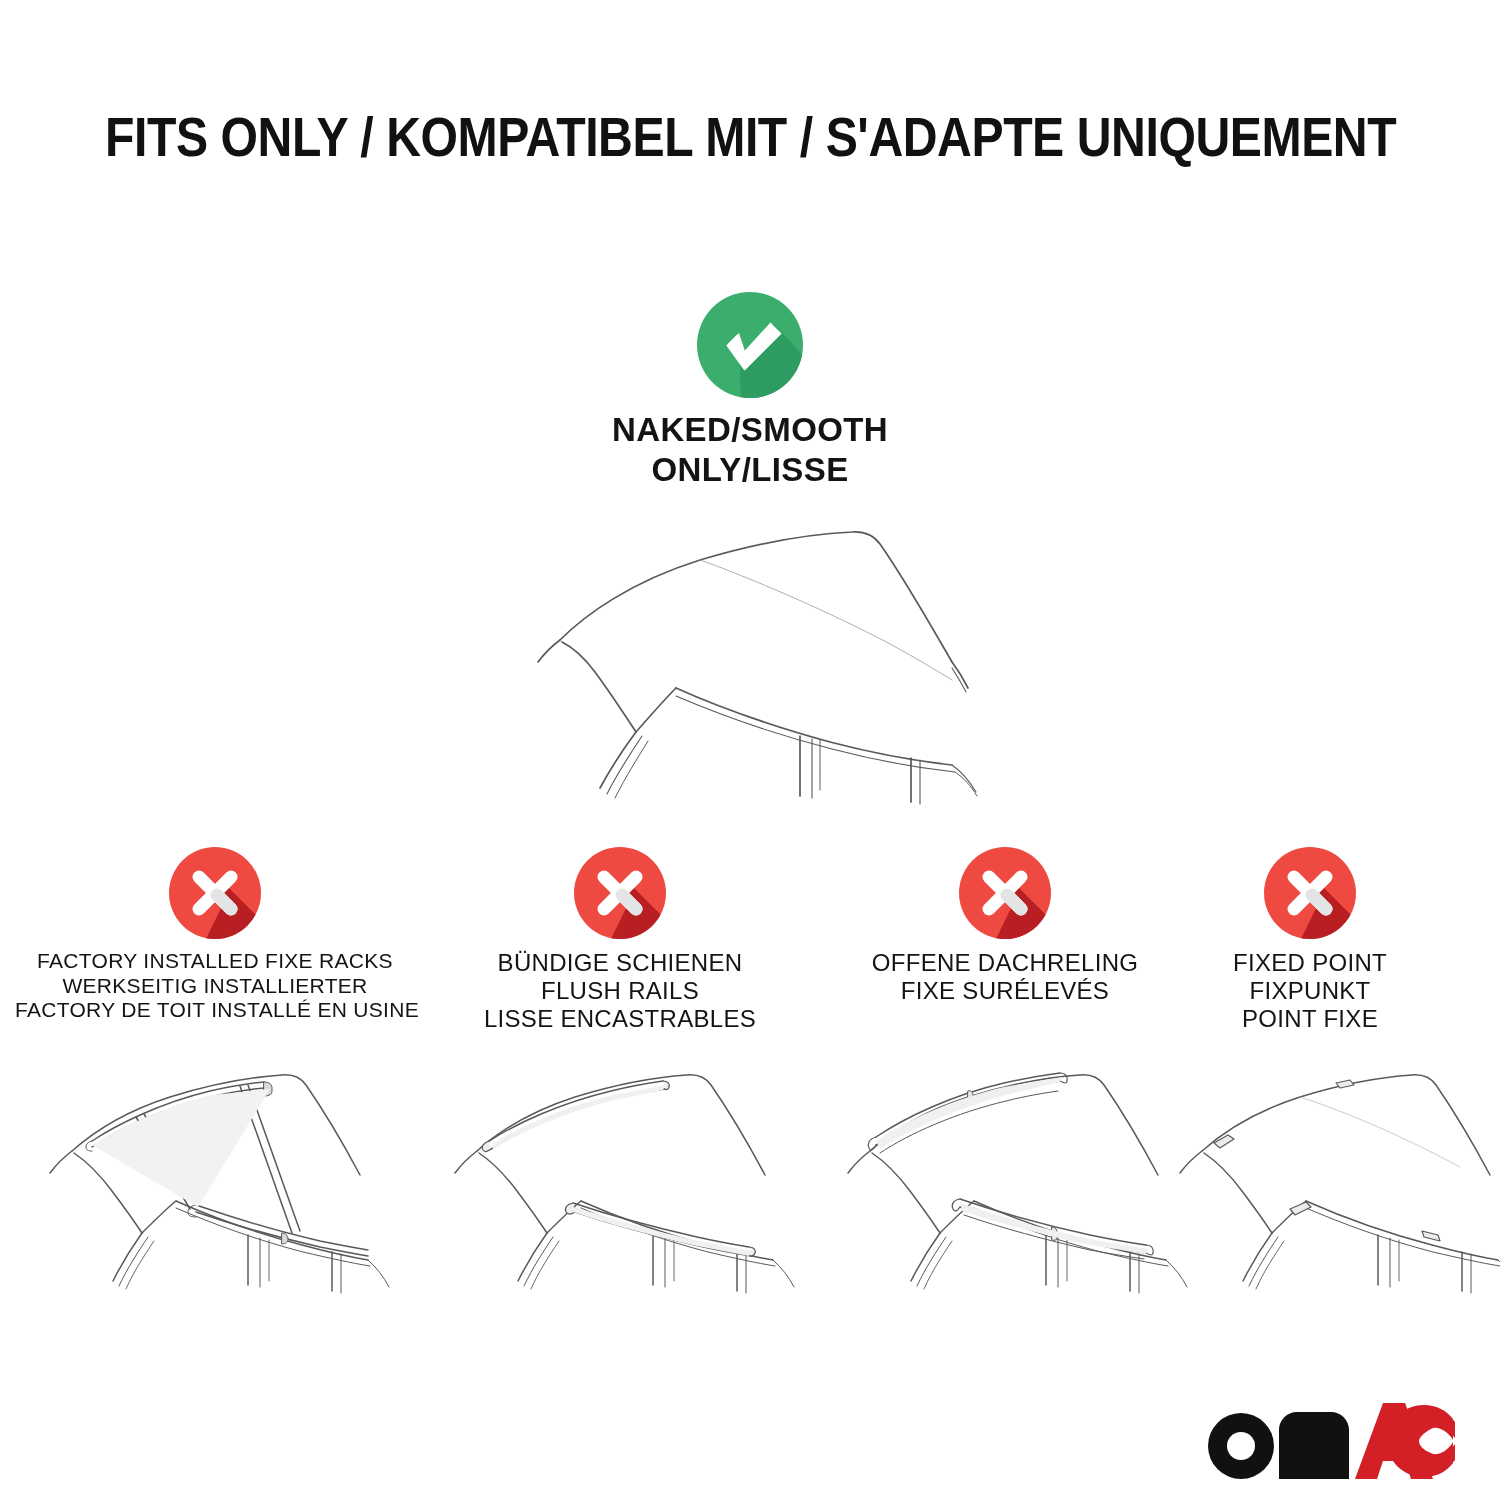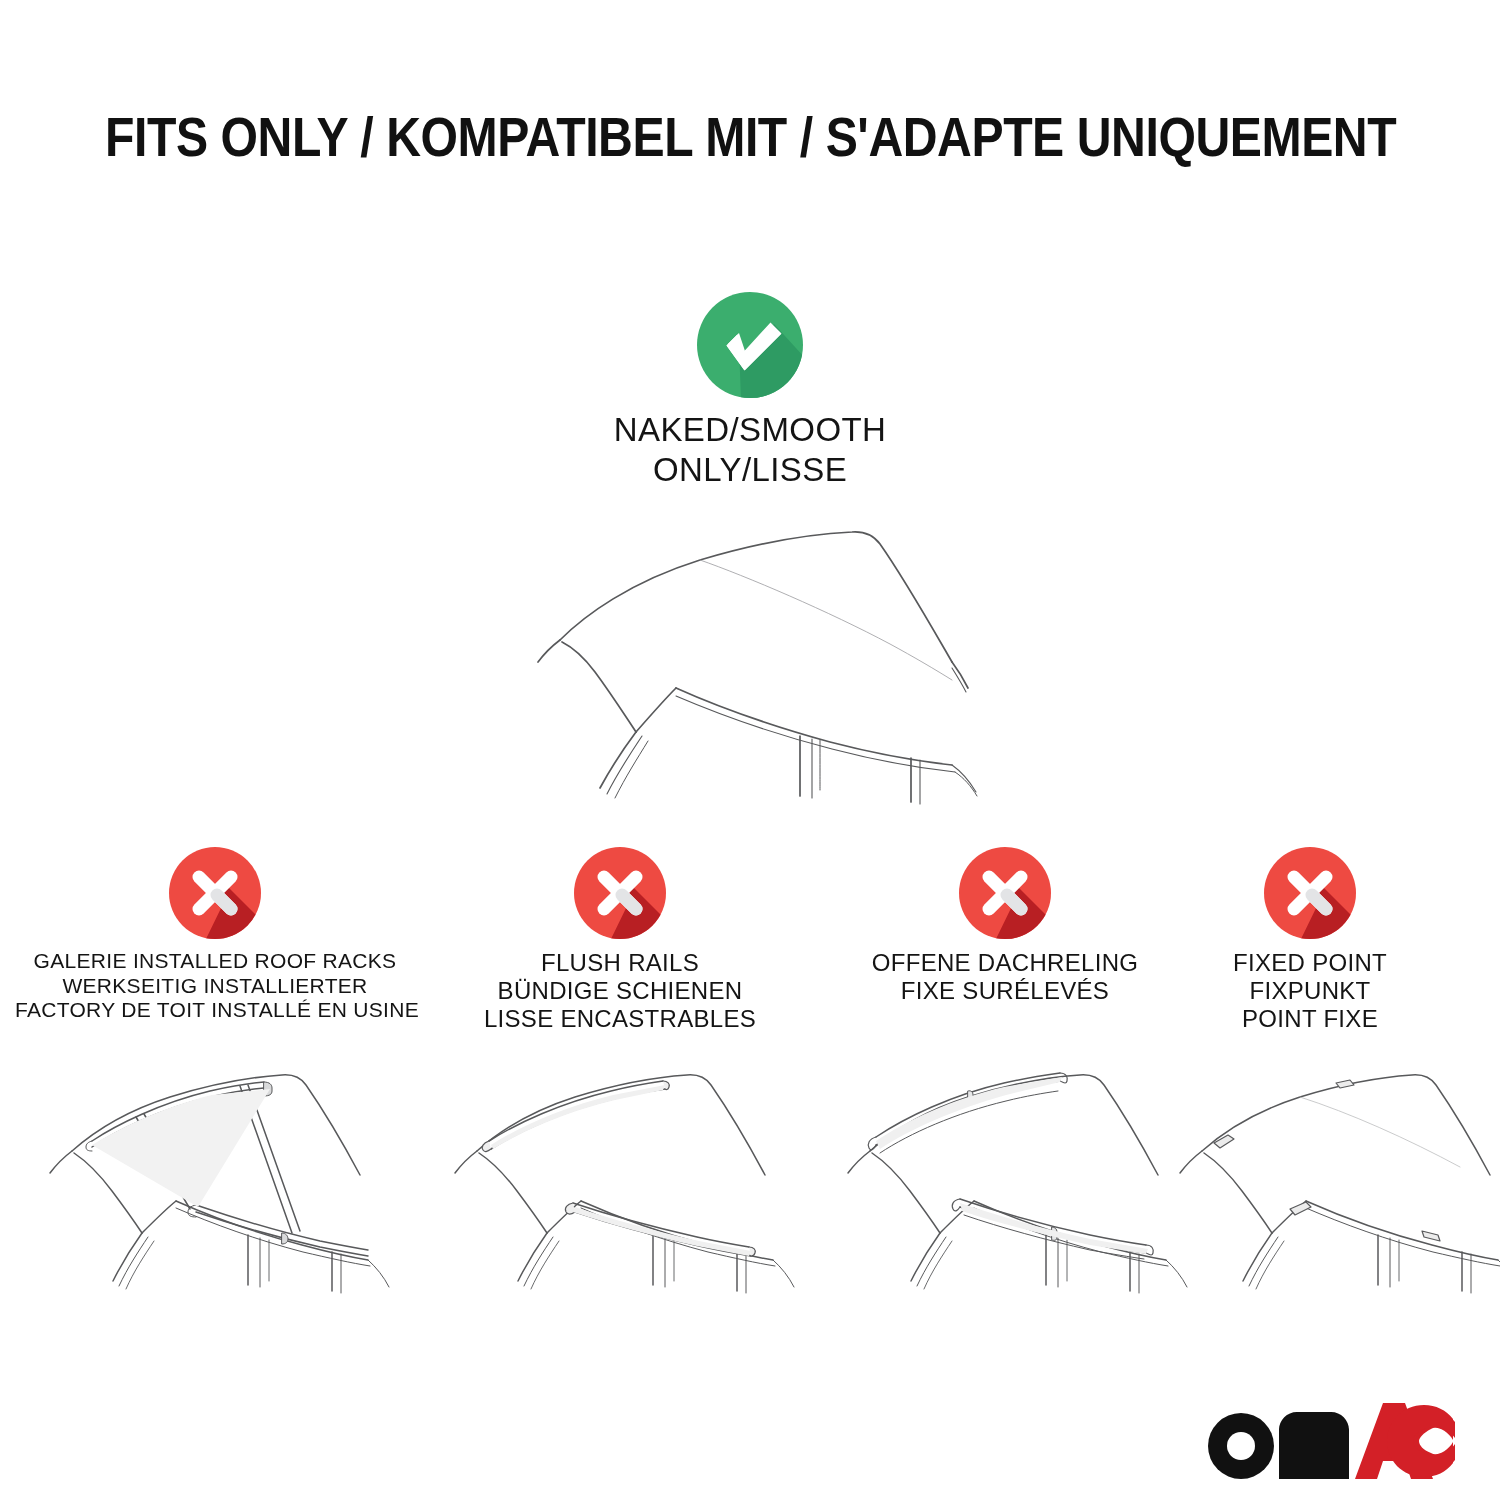--- a/index.html
+++ b/index.html
@@ -46,21 +46,21 @@
     height: 110px;
     margin: 0 auto;
     position: relative;
   }
   .badge svg { display: block; width: 110px; height: 110px; }
 
   .approved-labels {
     margin-top: 10px;
     font-size: 33px;
     line-height: 1.20;
-    font-weight: 400;
+    font-weight: 700;
     letter-spacing: 0.4px;
     color: #141414;
   }
 
   
   .main-roof {
     position: absolute;
     top: 520px;
     left: 500px;
     width: 520px;
@@ -203,21 +203,21 @@
           <path d="M57 38 L96 77 L96 96 L38 96 L57 57 Z" fill="#B81F23"></path>
         </g>
         <g stroke="#FFFFFF" stroke-width="13" stroke-linecap="round">
           <line x1="32" y1="32" x2="64" y2="64"></line>
           <line x1="64" y1="32" x2="32" y2="64"></line>
         </g>
         <line x1="50" y1="50" x2="64" y2="64" stroke="#E3E4E6" stroke-width="13" stroke-linecap="round"></line>
       </svg>
     </div>
     <div class="reject-labels small">
-      <div>GALERIE INSTALLED ROOF RACKS</div>
+      <div>FACTORY INSTALLED FIXE RACKS</div>
       <div>WERKSEITIG INSTALLIERTER</div>
       <div>FACTORY DE TOIT INSTALLÉ EN USINE</div>
     </div>
   </div>
 
   <div class="reject-col" style="left:420px; width:400px;">
     <div class="badge-x">
       <svg viewBox="0 0 96 96" xmlns="http://www.w3.org/2000/svg">
         <defs>
             <clipPath id="clipR2">
@@ -229,22 +229,22 @@
           <path d="M57 38 L96 77 L96 96 L38 96 L57 57 Z" fill="#B81F23"></path>
         </g>
         <g stroke="#FFFFFF" stroke-width="13" stroke-linecap="round">
           <line x1="32" y1="32" x2="64" y2="64"></line>
           <line x1="64" y1="32" x2="32" y2="64"></line>
         </g>
         <line x1="50" y1="50" x2="64" y2="64" stroke="#E3E4E6" stroke-width="13" stroke-linecap="round"></line>
       </svg>
     </div>
     <div class="reject-labels">
+      <div>BÜNDIGE SCHIENEN</div>
       <div>FLUSH RAILS</div>
-      <div>BÜNDIGE SCHIENEN</div>
       <div>LISSE ENCASTRABLES</div>
     </div>
   </div>
 
   <div class="reject-col" style="left:805px; width:400px;">
     <div class="badge-x">
       <svg viewBox="0 0 96 96" xmlns="http://www.w3.org/2000/svg">
         <defs>
             <clipPath id="clipR3">
               <circle cx="48" cy="48" r="46"></circle>

